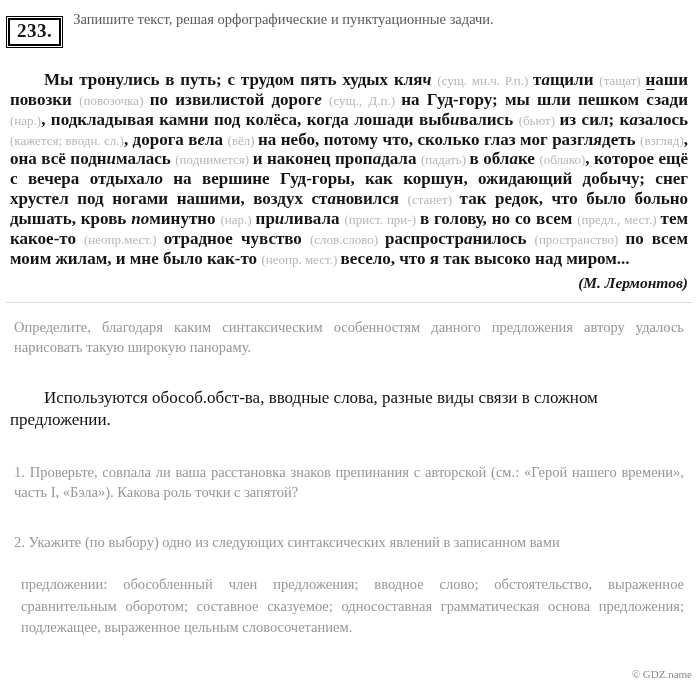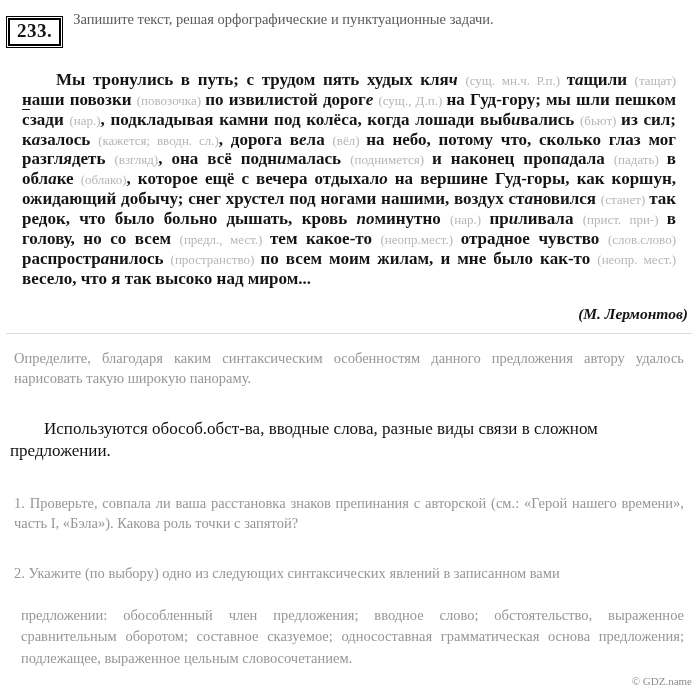--- a/index.html
+++ b/index.html
@@ -11,21 +11,21 @@
   
   .header-row{display:flex;align-items:flex-start;gap:12px;margin-bottom:24px;}
   .num-box{
     flex:0 0 auto;border:2px solid #000;outline:1px solid #000;outline-offset:1px;
     font-weight:700;font-size:19px;line-height:1.1;padding:1px 7px 2px;margin:12px 0 0 2px;
     letter-spacing:.5px;
   }
   .task-text{color:#5a5a5a;font-size:14.5px;line-height:1.3;padding-top:4px;}
   
   .main-text{
-    margin:16px;font-size:17px;line-height:1.17;text-align:justify;text-indent:34px;
+    margin:4px;font-size:17px;line-height:1.17;text-align:justify;text-indent:34px;
   }
   .seg-b{font-weight:700;}
   .seg-bi{font-weight:700;font-style:italic;}
   .seg-ov{font-weight:700;text-decoration:overline;}
   .seg-h{color:#b6b6b6;font-weight:400;font-size:13px;}
   .attribution{
     text-align:right;font-weight:700;font-style:italic;font-size:15.5px;
     margin:5px 4px 10px 0;
   }
   .sep{border:none;border-top:1px solid #dcdcdc;margin:6px 0 14px;}
@@ -37,21 +37,21 @@
   .q2{margin-top:30px;}
   .q2-list{margin-top:22px;padding-left:7px;line-height:1.5;}
   
   .answer{
     margin:4px;font-weight:400;font-size:17px;line-height:1.33;text-indent:34px;
     color:#111;
   }
   .a-intro{margin-top:30px;}
   .a1{margin-top:24px;}
   .watermark{
-    position:absolute;right:8px;bottom:11px;color:#8c8c8c;font-size:11px;
+    position:absolute;right:8px;bottom:18px;color:#8c8c8c;font-size:11px;
   }
 </style>
 </head>
 <body>
 
 <div class="page">
 
   <div class="header-row">
     <span class="num-box">233.</span>
     <span class="task-text">Запишите текст, решая орфографические и пунктуационные задачи.</span>

